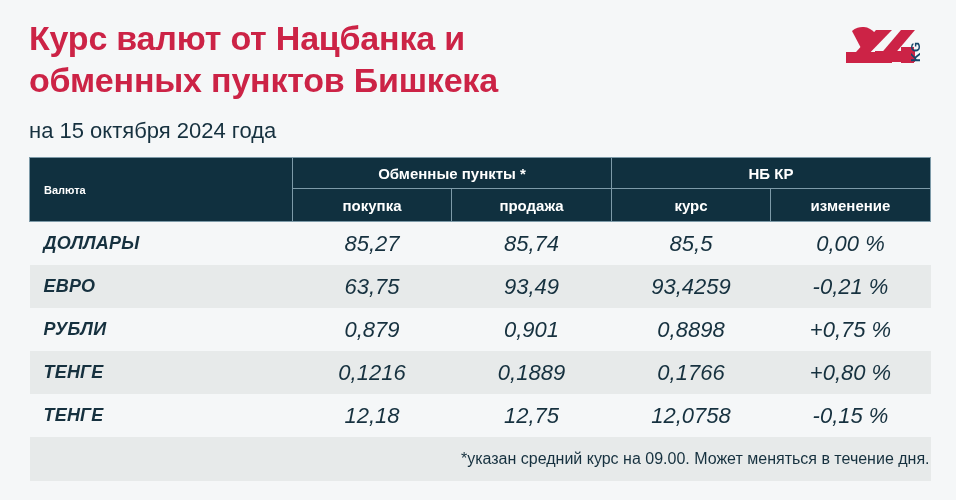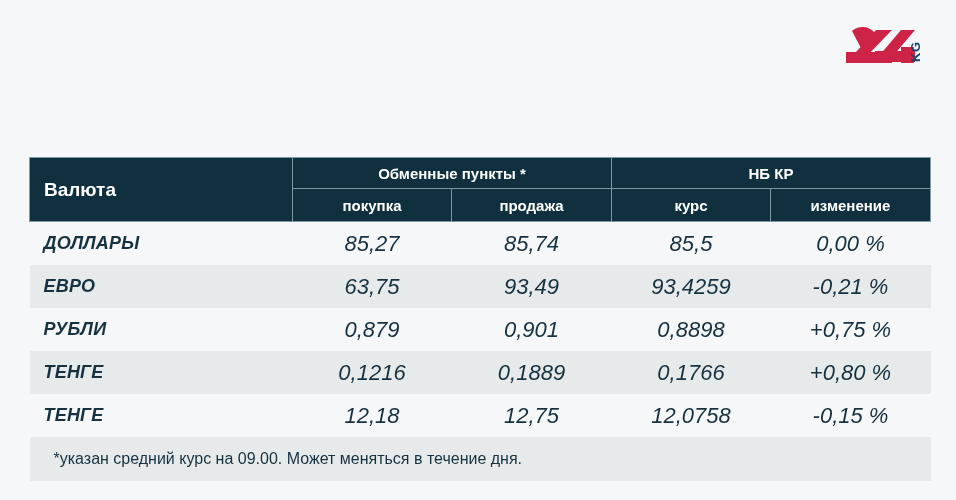--- a/index.html
+++ b/index.html
@@ -81,21 +81,21 @@
     font-size: 15px;
     font-weight: bold;
     padding: 0;
     border: 1px solid #7d9aa8;
     text-align: center;
     vertical-align: middle;
   }
   thead th.cur-head {
     text-align: left;
     padding-left: 14px;
-    font-size: 19px;
+    font-size: 11px;
   }
   thead th.group {
     height: 30px;
     font-size: 15px;
   }
   thead th.sub {
     height: 32px;
     font-weight: bold;
     font-size: 15px;
   }
@@ -119,31 +119,36 @@
     letter-spacing: 0.2px;
   }
   tbody tr.odd  td { background: #f5f7f8; }
   tbody tr.even td { background: #e7eaea; }
 
   tfoot td {
     background: #e7eaea;
     color: #16313f;
     font-size: 16px;
     height: 42px;
-    text-align: left;
-    padding-left: 24px;
+    text-align: right;
+    padding-left: 36px;
     vertical-align: middle;
     border: none;
   }
 </style>
 </head>
 <body>
 
 <div class="page">
 
+  <div class="header-area">
+    <h1 class="main-title">Курс валют от Нацбанка и
+обменных пунктов Бишкека</h1>
+    <h2 class="sub-title">на 15 октября 2024 года</h2>
+  </div>
 
   <div class="logo">
     <svg width="92" height="56" viewBox="0 0 92 56">
 
       <path d="M10 13 a16 16 0 0 1 23 2 L20 32 Z" fill="#cc2346"></path>
       <path d="M34 12 L50 12 L18 45 L4 45 Z" fill="#cc2346"></path>
       <rect x="4" y="34" width="46" height="11" fill="#cc2346"></rect>
 
       <path d="M59 12 L73 12 L45 45 L31 45 Z" fill="#cc2346"></path>
       <rect x="33" y="33" width="40" height="11" fill="#cc2346"></rect>

